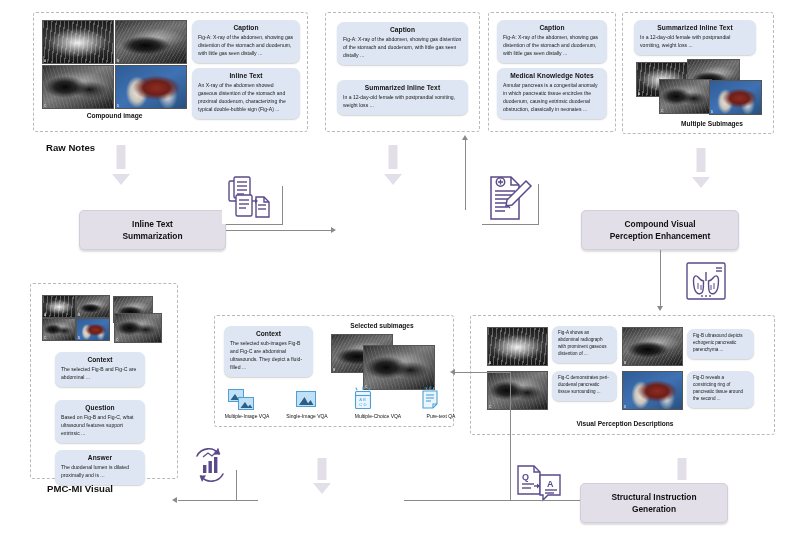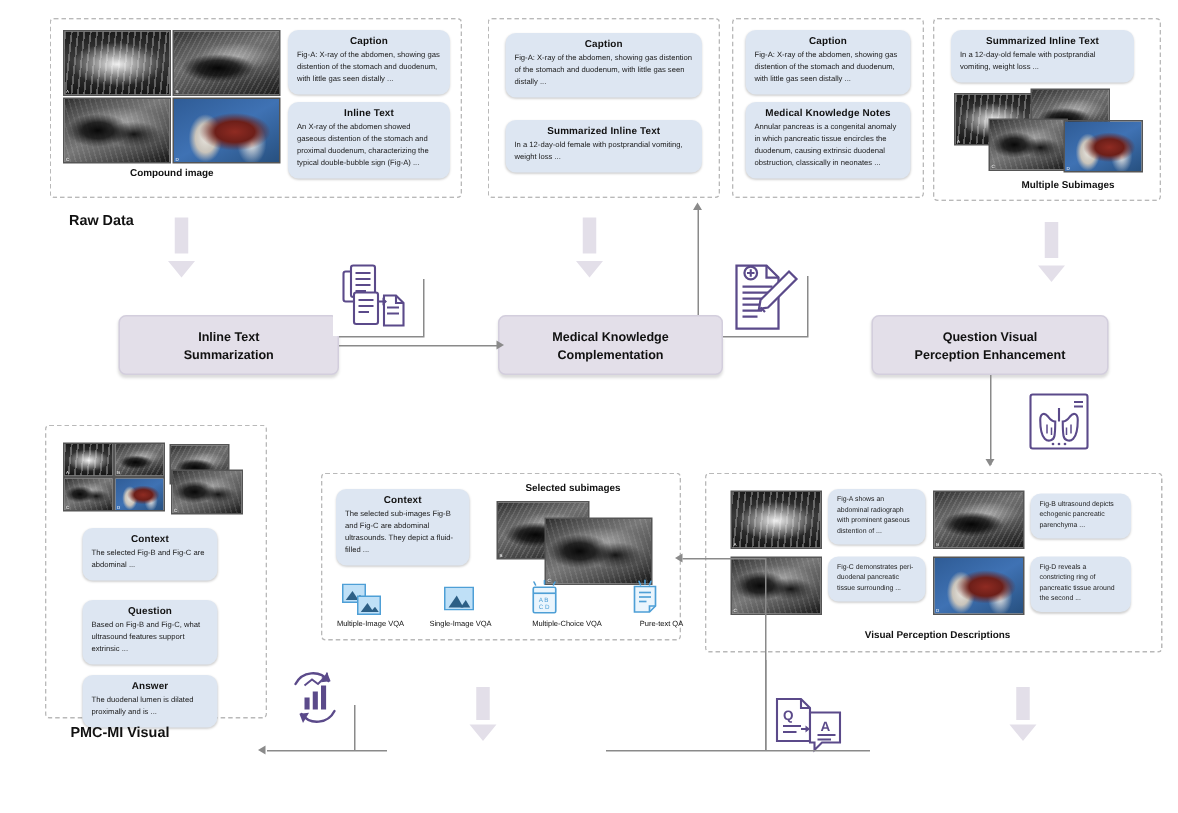--- a/index.html
+++ b/index.html
@@ -222,21 +222,21 @@
 
   <div class="bubble" style="left:192px; top:20px; width:108px;">
     <span class="btitle">Caption</span>
     <span class="bbody">Fig-A: X-ray of the abdomen, showing gas distention of the stomach and duodenum, with little gas seen distally ...</span>
   </div>
   <div class="bubble" style="left:192px; top:68px; width:108px;">
     <span class="btitle">Inline Text</span>
     <span class="bbody">An X-ray of the abdomen showed gaseous distention of the stomach and proximal duodenum, characterizing the typical double-bubble sign (Fig-A) ...</span>
   </div>
 
-  <div class="section-title" style="left:46px; top:142px;">Raw Data</div>
+  <div class="section-title" style="left:46px; top:142px;">Raw Notes</div>
 
   <div class="dashed-box" style="left:325px; top:12px; width:155px; height:120px;"></div>
   <div class="bubble" style="left:337px; top:22px; width:131px;">
     <span class="btitle">Caption</span>
     <span class="bbody">Fig-A: X-ray of the abdomen, showing gas distention of the stomach and duodenum, with little gas seen distally ...</span>
   </div>
   <div class="bubble" style="left:337px; top:80px; width:131px;">
     <span class="btitle">Summarized Inline Text</span>
     <span class="bbody">In a 12-day-old female with postprandial vomiting, weight loss ...</span>
   </div>
@@ -279,24 +279,22 @@
       <div class="head"></div>
   </div>
   <div class="fatarrow" style="left:690px; top:148px; width:22px; height:40px;">
     <div class="shaft"></div>
       <div class="head"></div>
   </div>
 
   <div class="proc" style="left:79px; top:210px; width:147px; height:40px; white-space:pre-line;">Inline Text
 Summarization</div>
 
-  <div class="proc" style="left:332px; top:210px; width:150px; height:40px; white-space:pre-line;">Medical Knowledge
-Complementation</div>
-
-  <div class="proc" style="left:581px; top:210px; width:158px; height:40px; white-space:pre-line;">Question Visual
+
+  <div class="proc" style="left:581px; top:210px; width:158px; height:40px; white-space:pre-line;">Compound Visual
 Perception Enhancement</div>
 
   <div class="iconcard" style="left:222px; top:172px; width:60px; height:52px;">
     <svg width="52" height="46" viewBox="0 0 52 46" fill="none" stroke="#5b4a8a" stroke-width="1.4">
       <rect x="3" y="6" width="15" height="20" rx="1.5"></rect>
       <rect x="8" y="2" width="16" height="21" rx="1.5" fill="#fff"></rect>
       <line x1="11" y1="7" x2="21" y2="7"></line>
         <line x1="11" y1="11" x2="21" y2="11"></line>
       <line x1="11" y1="15" x2="21" y2="15"></line>
         <line x1="11" y1="19" x2="18" y2="19"></line>
@@ -486,20 +484,22 @@
     <span class="btitle">Answer</span>
     <span class="bbody">The duodenal lumen is dilated proximally and is ...</span>
   </div>
 
   <div class="section-title" style="left:47px; top:483px;">PMC-MI Visual</div>
 
   <div class="fatarrow" style="left:671px; top:458px; width:22px; height:36px; transform:rotate(0deg);">
     <div class="shaft"></div>
       <div class="head"></div>
   </div>
+  <div class="proc" style="left:580px; top:483px; width:148px; height:40px; white-space:pre-line;">Structural Instruction
+Generation</div>
 
   <div class="fatarrow" style="left:311px; top:458px; width:22px; height:36px;">
     <div class="shaft"></div>
       <div class="head"></div>
   </div>
 
   <div class="iconcard" style="left:510px; top:460px; width:60px; height:50px;">
     <svg width="52" height="44" viewBox="0 0 52 44" fill="none" stroke="#5b4a8a" stroke-width="1.4">
       <path d="M4 3 h16 l6 6 v22 h-22 z" fill="#fff"></path>
       <path d="M20 3 v6 h6"></path>

